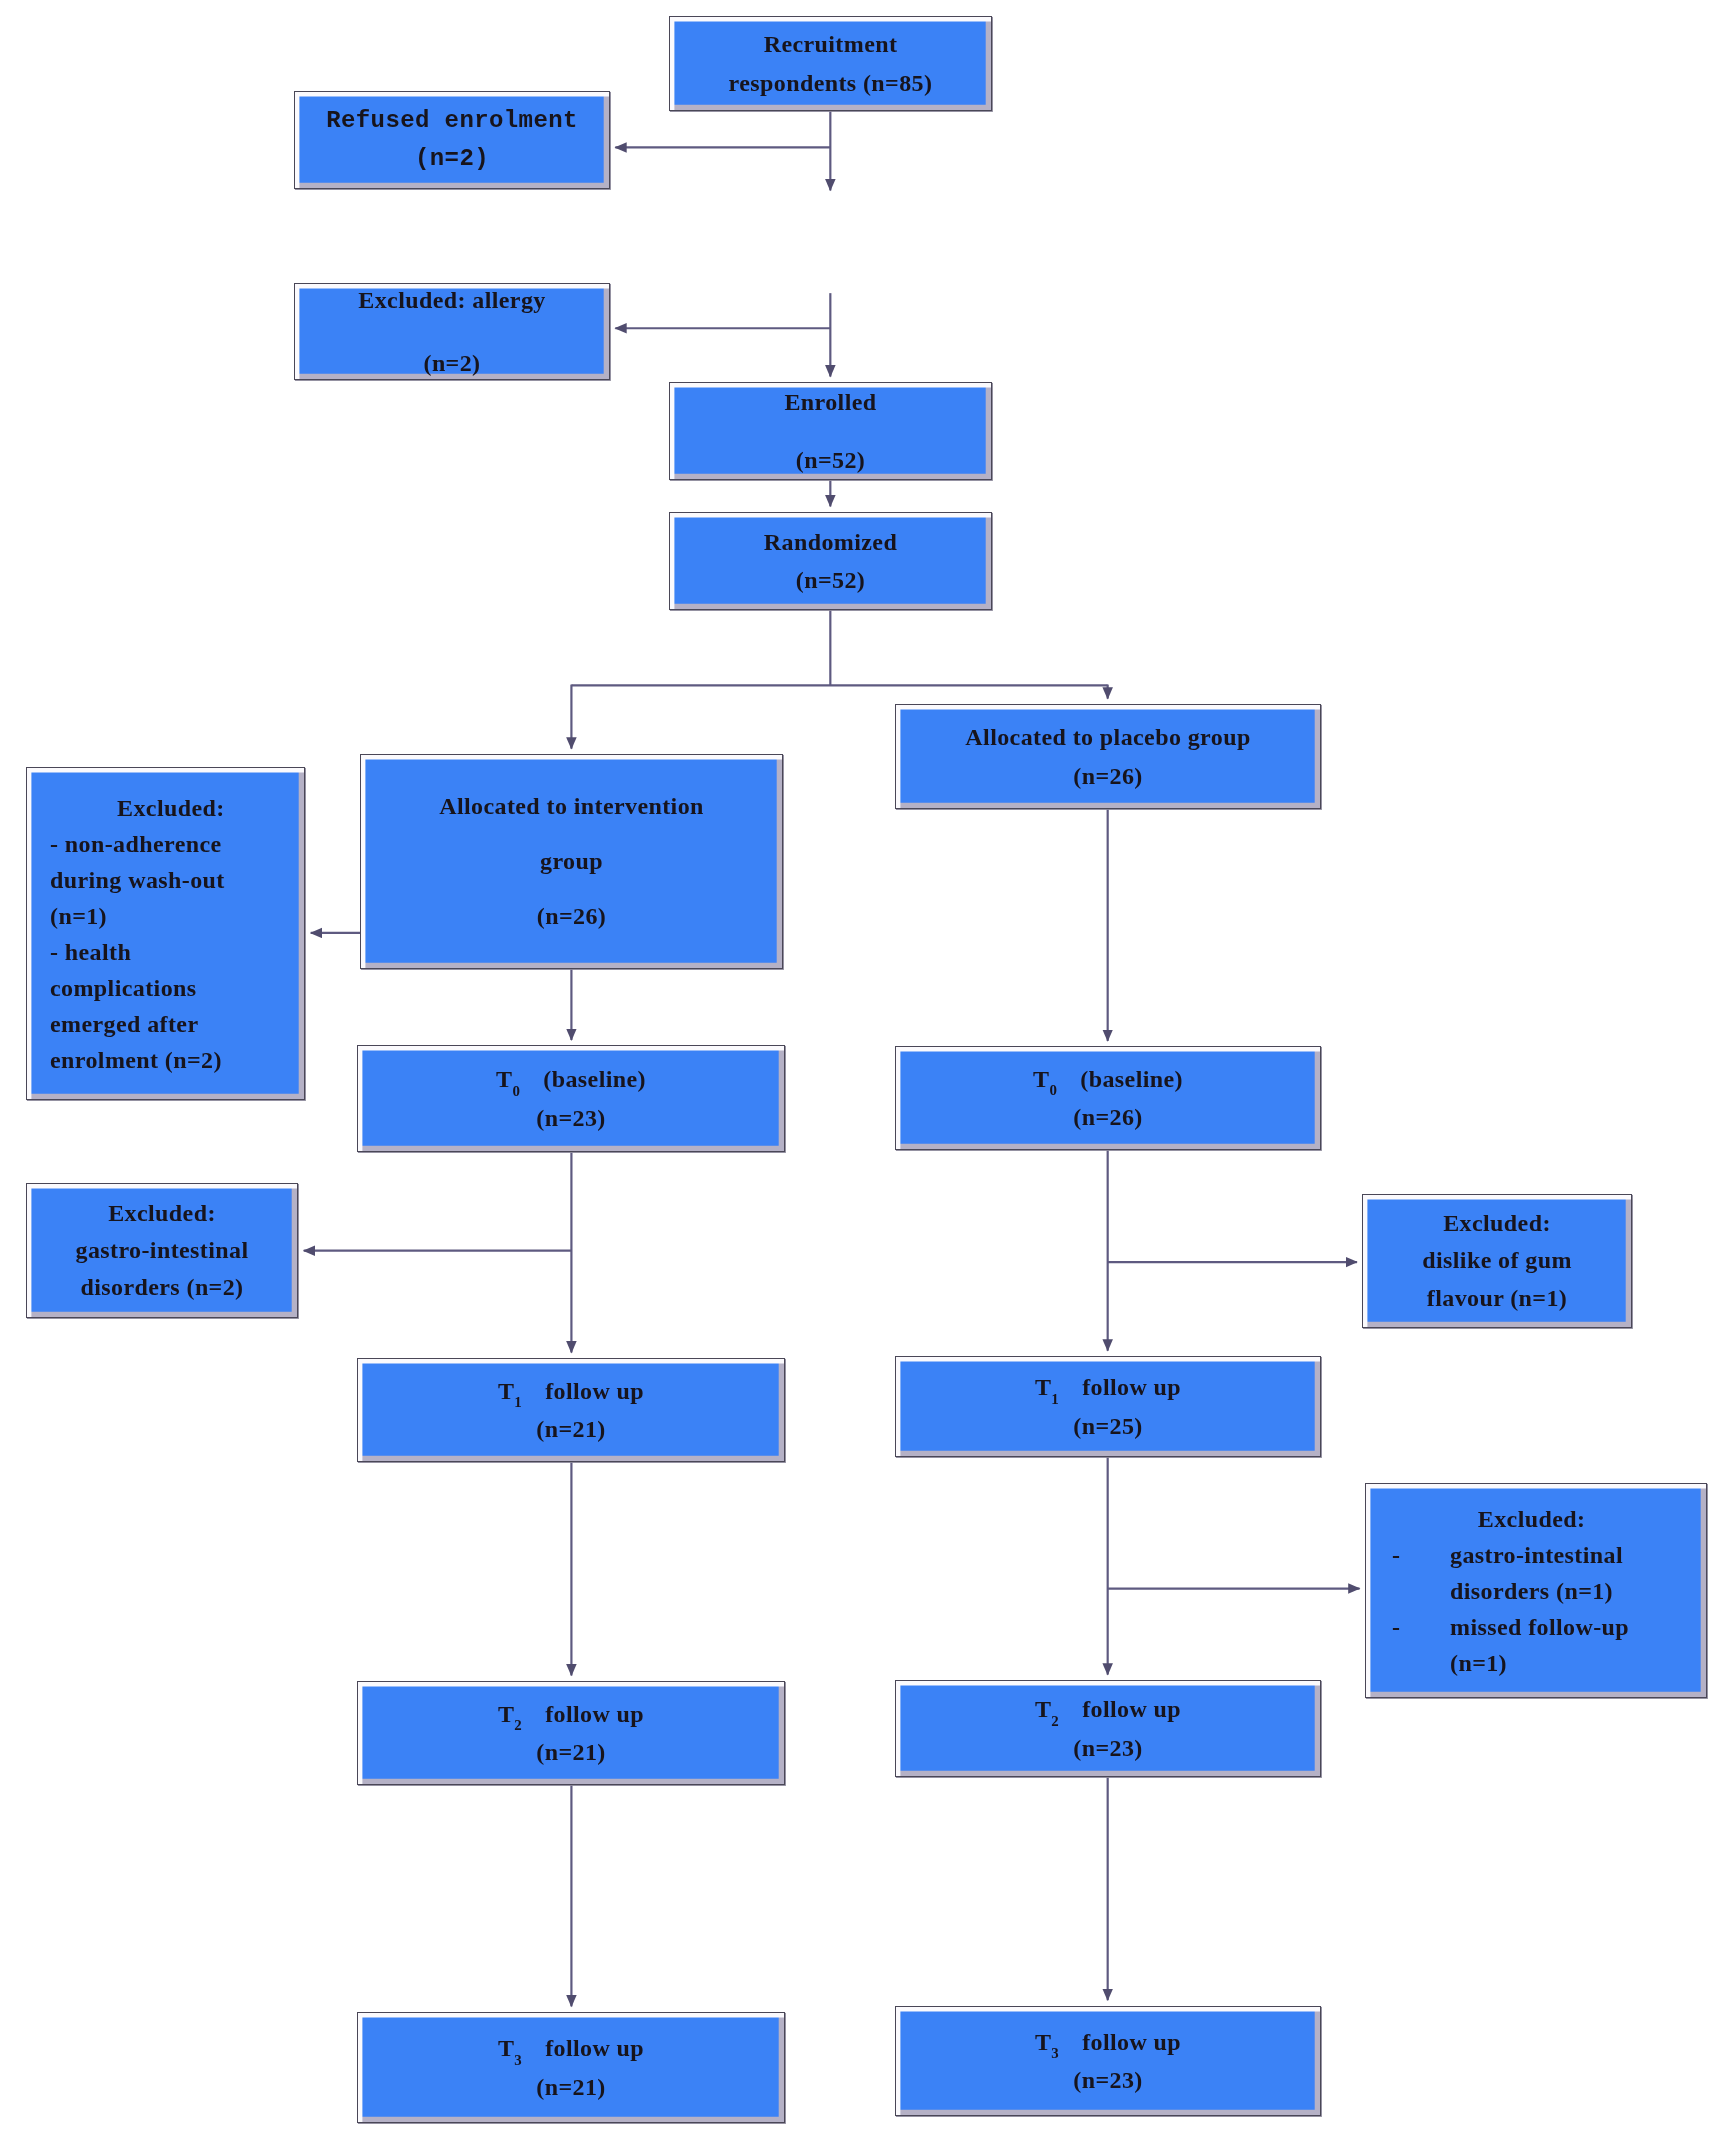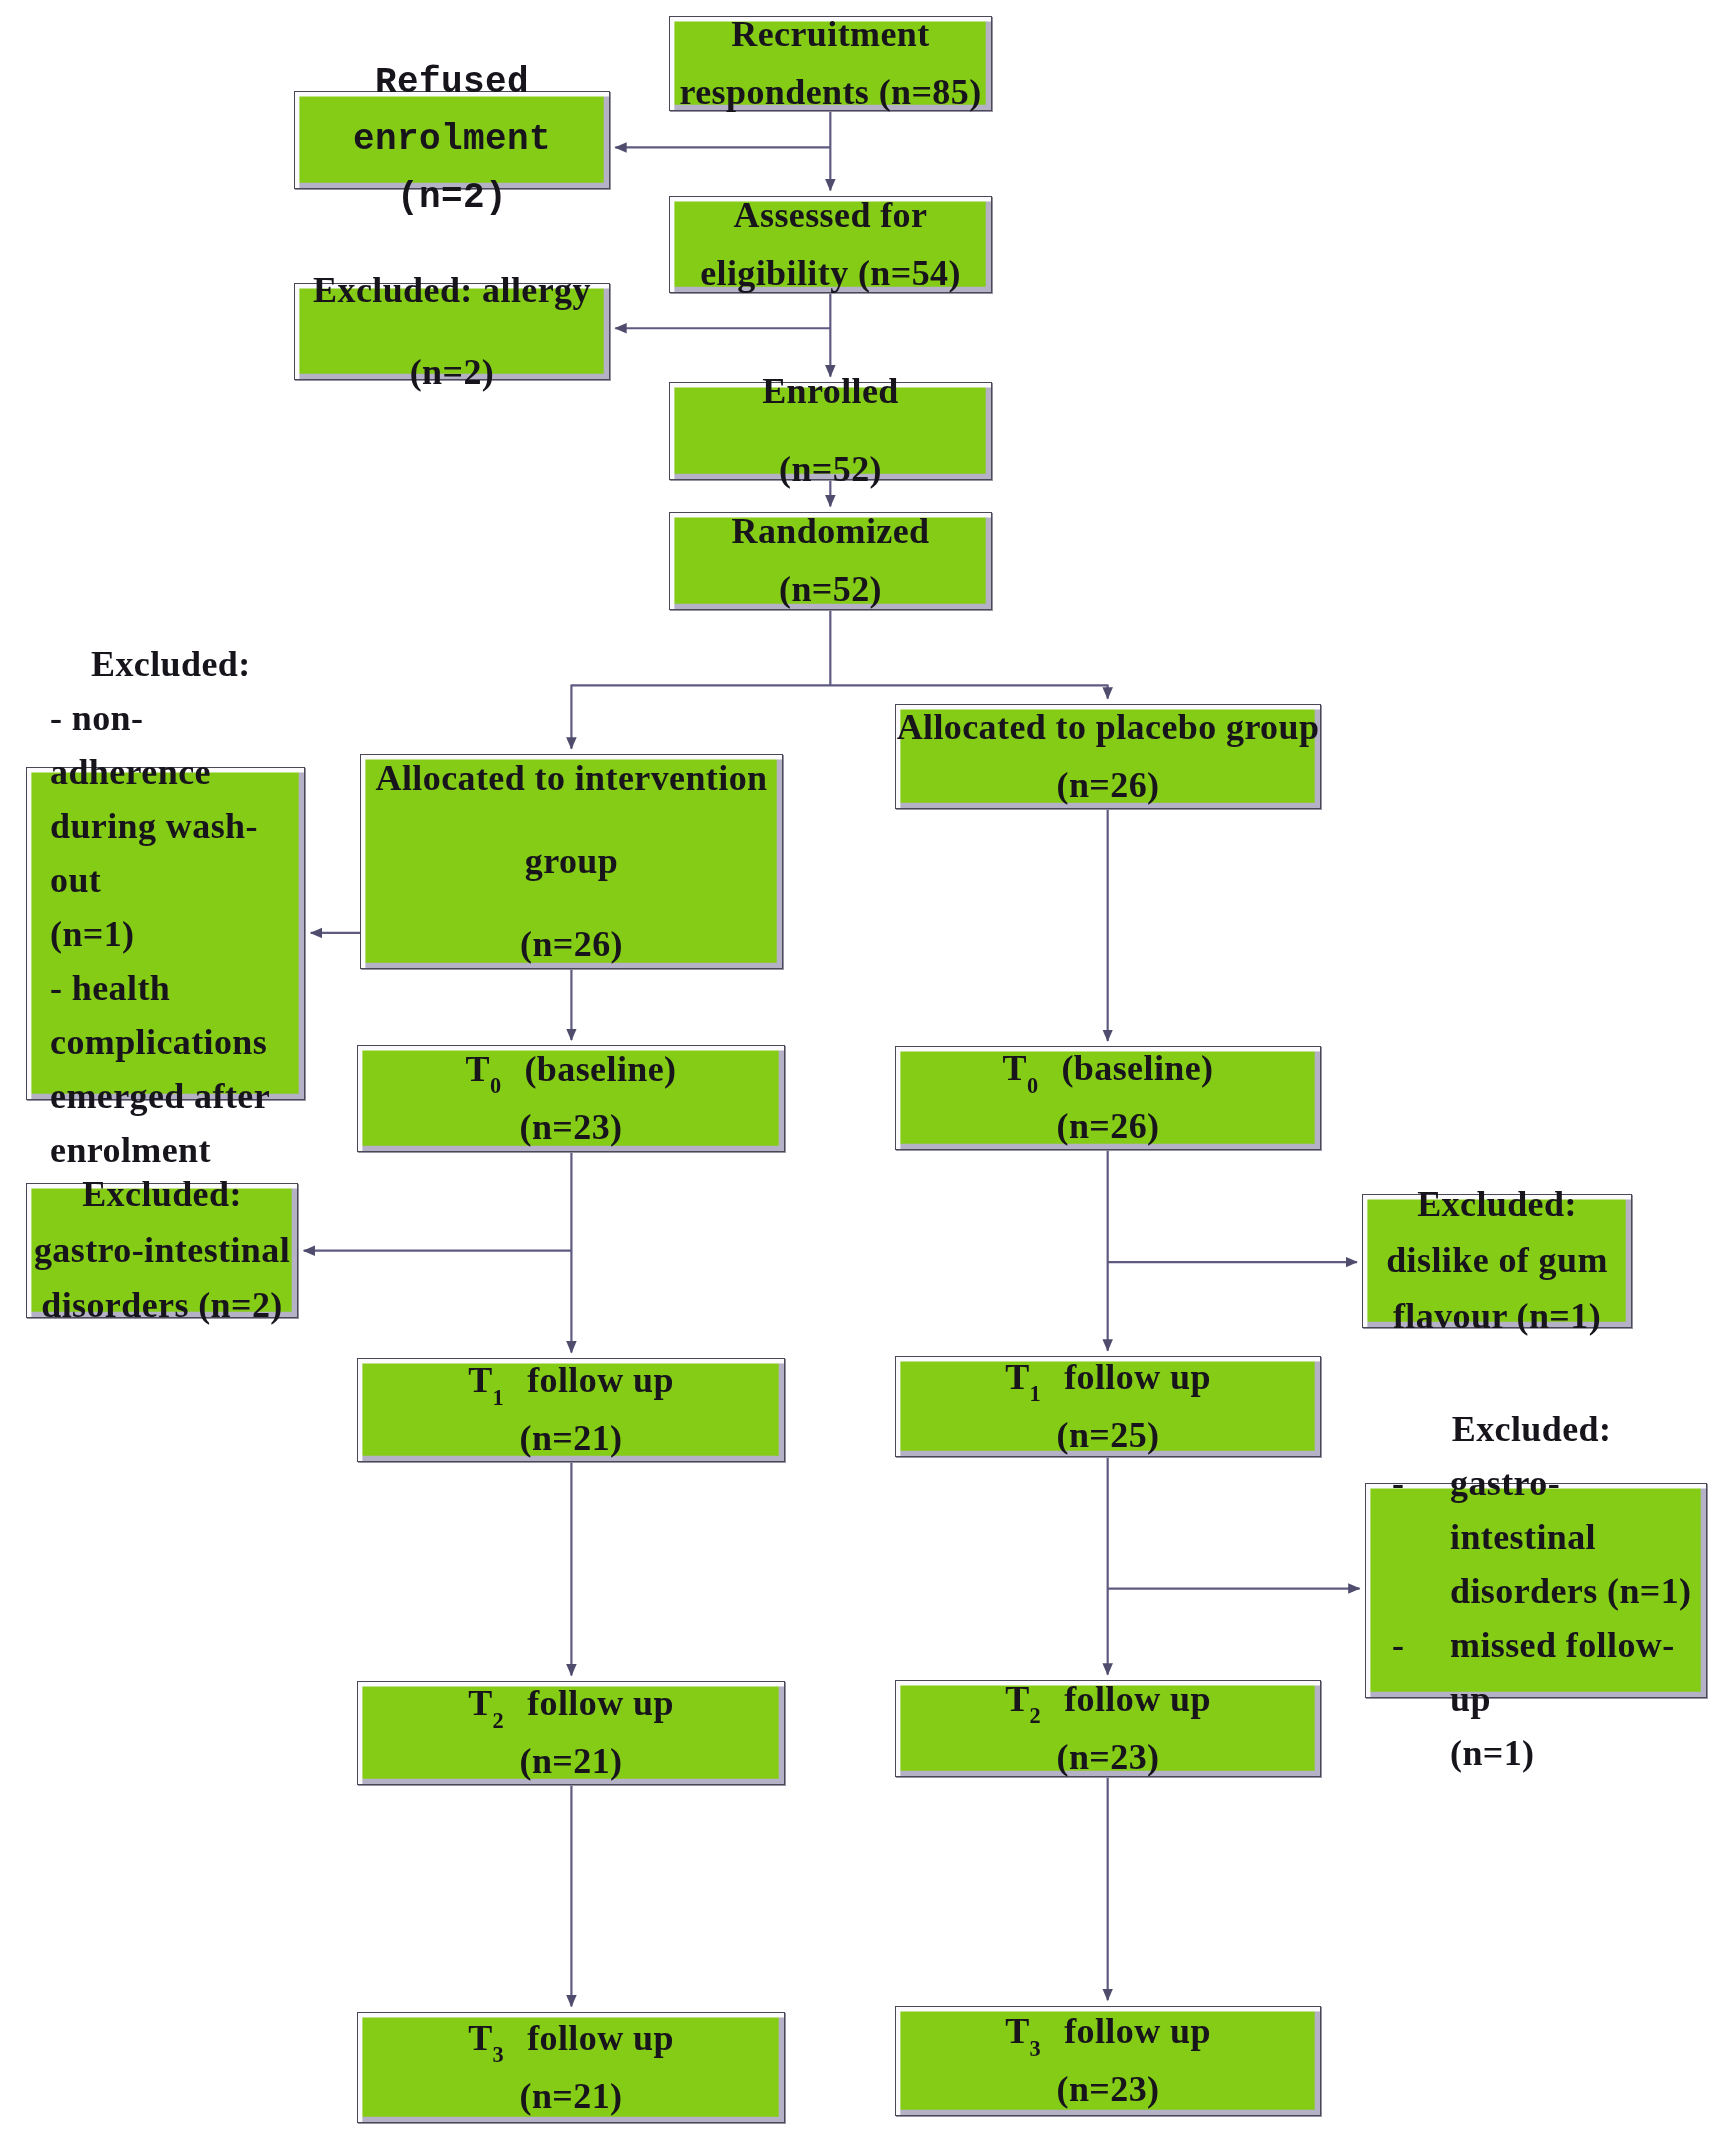--- a/index.html
+++ b/index.html
@@ -9,29 +9,29 @@
     background:#ffffff;
     font-family:"Liberation Serif","DejaVu Serif",serif;
     font-weight:bold;
     color:#17141c;
   }
   #wires{position:absolute;left:0;top:0;z-index:0;}
   .box{
     position:absolute;
     z-index:1;
     box-sizing:border-box;
-    background:#84cc16;
+    background:#3b82f6;
     border:1.8px solid #4a4757;
     box-shadow: inset 4.4px 4.4px 0 #fbfafd, inset -5.3px -5.3px 0 #b5b1c6, 0.9px 0.9px 0 #8a8798;
     display:flex;
     flex-direction:column;
     justify-content:center;
     align-items:center;
     text-align:center;
-    font-size:36px;
+    font-size:24px;
     line-height:1.6;
     letter-spacing:0.4px;
   }
   .box .line{display:block;}
   .lh-tall{line-height:2.3;text-align:right;}
   .lh-mid{line-height:1.55;}
   .left-body{
     align-items:stretch;
     text-align:left;
     padding:8.8px 12.3px 8.8px 23px;
@@ -82,24 +82,20 @@
   <div class="box" style="left:669px;top:16px;width:323px;height:95px;">
     <span class="line">Recruitment</span>
     <span class="line">respondents (n=85)</span>
   </div>
 
   <div class="box" style="left:294px;top:91px;width:316px;height:98px;font-family:Liberation Mono, monospace;">
     <span class="line">Refused enrolment</span>
     <span class="line">(n=2)</span>
   </div>
 
-  <div class="box" style="left:669px;top:196px;width:323px;height:97px;">
-    <span class="line">Assessed for</span>
-    <span class="line">eligibility (n=54)</span>
-  </div>
 
   <div class="box" style="left:294px;top:283px;width:316px;height:97px;gap:24px;">
     <span class="line">Excluded: allergy</span>
     <span class="line">(n=2)</span>
   </div>
 
   <div class="box" style="left:669px;top:382px;width:323px;height:98px;gap:20px;">
     <span class="line">Enrolled</span>
     <span class="line">(n=52)</span>
   </div>

